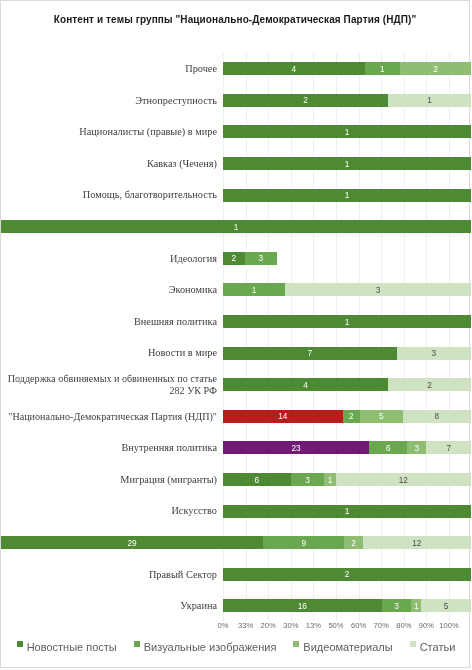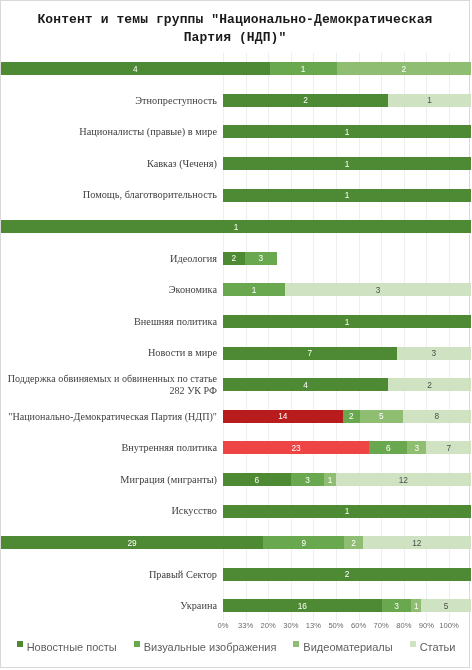--- a/index.html
+++ b/index.html
@@ -12,23 +12,23 @@
   }
   #frame{
     position:relative;
     width:470px;height:668px;
     border:1px solid #d9d9d9;
     box-sizing:border-box;
     background:#fff;
   }
   #title{
     text-align:center;
-    font-family:Liberation Mono, monospace;
+    font-family:Liberation Sans, sans-serif;
     font-weight:bold;
-    font-size:13px;
+    font-size:10px;
     line-height:18px;
     color:#1a1a1a;
     padding:10px 34px 0 34px;
     letter-spacing:.1px;
   }
   #plot{
     position:absolute;
     left:0;top:52px;
     width:470px;
     height:568px;
@@ -143,20 +143,21 @@
         <div class="gline" style="left: 40%;"></div>
         <div class="gline" style="left: 50%;"></div>
         <div class="gline" style="left: 60%;"></div>
         <div class="gline" style="left: 70%;"></div>
         <div class="gline" style="left: 80%;"></div>
         <div class="gline" style="left: 90%;"></div>
         <div class="gline" style="left: 100%;"></div>
       </div>
     <div id="rows">
         <div class="row">
+          <div class="cat">Прочее</div>
           <div class="bartrack">
             <div class="bar">
               <div class="seg" style="background: rgb(78, 138, 51); width: 57.1429%;">4</div>
               <div class="seg" style="background: rgb(106, 168, 79); width: 14.2857%;">1</div>
               <div class="seg" style="background: rgb(143, 189, 114); width: 28.5714%;">2</div>
             </div>
           </div>
         </div>
         <div class="row">
           <div class="cat">Этнопреступность</div>
@@ -251,21 +252,21 @@
               <div class="seg" style="background: rgb(106, 168, 79); width: 6.89655%;">2</div>
               <div class="seg" style="background: rgb(143, 189, 114); width: 17.2414%;">5</div>
               <div class="seg dark-text" style="background: rgb(207, 226, 193); width: 27.5862%;">8</div>
             </div>
           </div>
         </div>
         <div class="row">
           <div class="cat">Внутренняя политика</div>
           <div class="bartrack">
             <div class="bar">
-              <div class="seg" style="background: #ef4444; width: 58.9744%;">23</div>
+              <div class="seg" style="background: #701a75; width: 58.9744%;">23</div>
               <div class="seg" style="background: rgb(106, 168, 79); width: 15.3846%;">6</div>
               <div class="seg" style="background: rgb(143, 189, 114); width: 7.69231%;">3</div>
               <div class="seg dark-text" style="background: rgb(207, 226, 193); width: 17.9487%;">7</div>
             </div>
           </div>
         </div>
         <div class="row">
           <div class="cat">Миграция (мигранты)</div>
           <div class="bartrack">
             <div class="bar">

